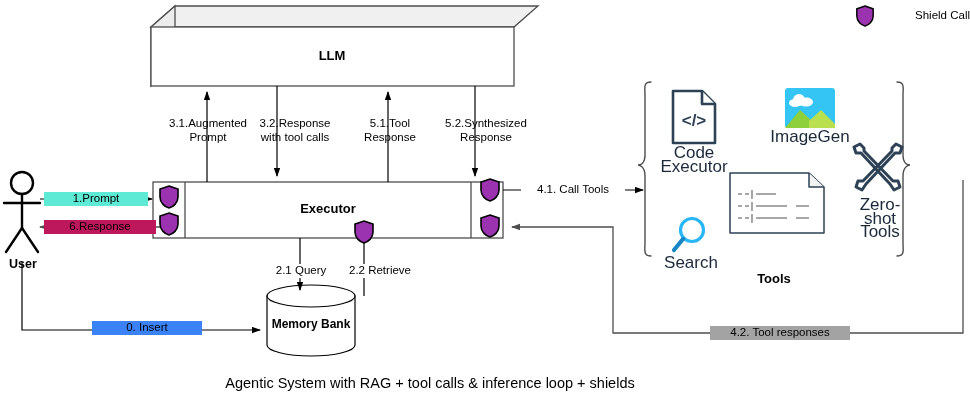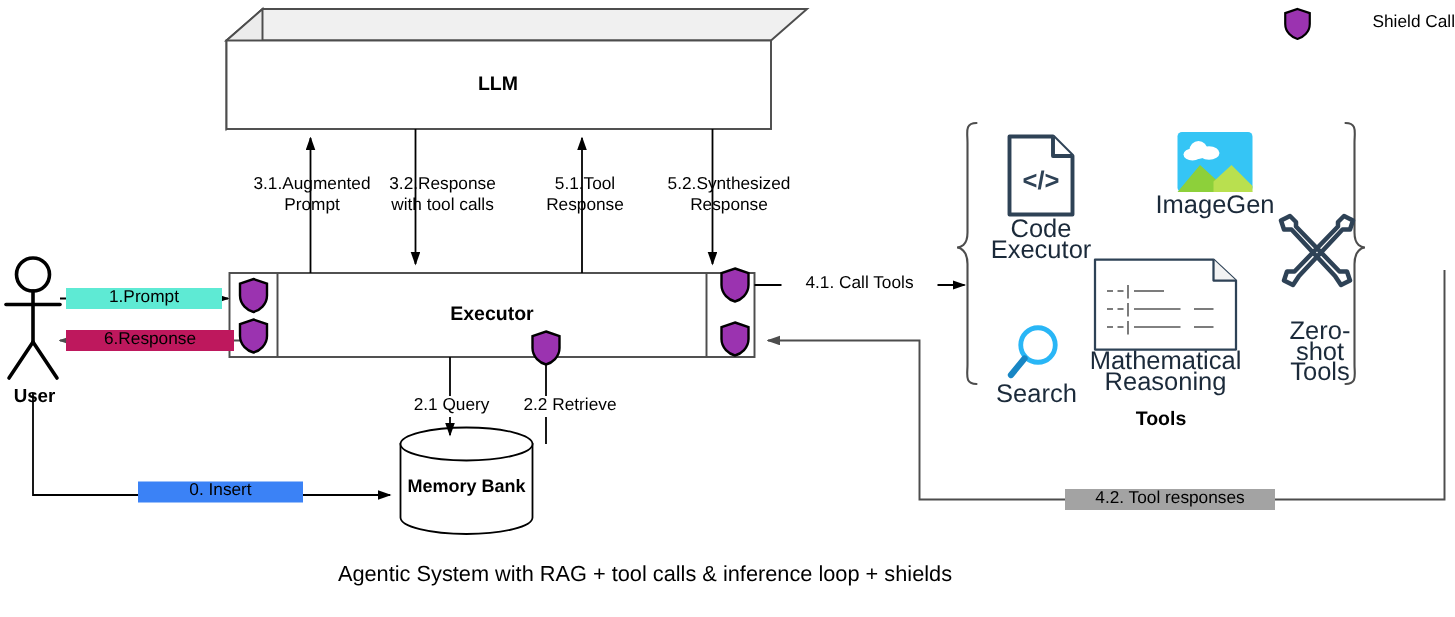--- a/index.html
+++ b/index.html
@@ -170,30 +170,28 @@
       <line x1="23" y1="30" x2="23" y2="39"></line>
         <line x1="27" y1="34" x2="58" y2="34"></line>
       <line x1="67" y1="34" x2="80" y2="34"></line>
       <line x1="9" y1="46" x2="13" y2="46"></line>
         <line x1="16" y1="46" x2="20" y2="46"></line>
       <line x1="23" y1="42" x2="23" y2="51"></line>
         <line x1="27" y1="46" x2="58" y2="46"></line>
       <line x1="67" y1="46" x2="80" y2="46"></line>
     </g>
   </svg>
-  <div class="abs tool-cap" style="left:722px;top:234px;width:110px;">Mathematical
-Reasoning</div>
 
   <svg class="abs" style="left:850px;top:140px" width="56" height="58" viewBox="0 0 56 58">
     <g stroke="#2e4256" stroke-width="3" fill="none" stroke-linecap="round" stroke-linejoin="round">
       <path d="M14,8 L10,4 L4,7 L6,13 L11,13 L40,44 L44,50 L50,47 L48,41 L43,41 L14,11 Z"></path>
       <path d="M42,8 L46,4 L52,7 L50,13 L45,13 L16,44 L12,50 L6,47 L8,41 L13,41 L42,11 Z"></path>
     </g>
   </svg>
-  <div class="abs tool-cap" style="left:845px;top:198px;width:70px;margin-top:16px;">Zero-shot
+  <div class="abs tool-cap" style="left:845px;top:198px;width:70px;">Zero-shot
 Tools</div>
 
   <svg class="abs" style="left:855px;top:5px" width="20" height="22" viewBox="0 0 22 24">
     <path d="M11 1 L20 4 L20 12 C20 18 15 22 11 23 C7 22 2 18 2 12 L2 4 Z" fill="#9b33b0" stroke="#000" stroke-width="1.6"></path>
   </svg>
   <div class="abs lbl" style="left:880px;top:9px;width:90px;text-align:right;">Shield Call</div>
 
   <div class="abs lbl" style="left:0px;top:377px;width:860px;font-size:14.5px;">Agentic System with RAG + tool calls &amp; inference loop + shields</div>
 
 </div>

